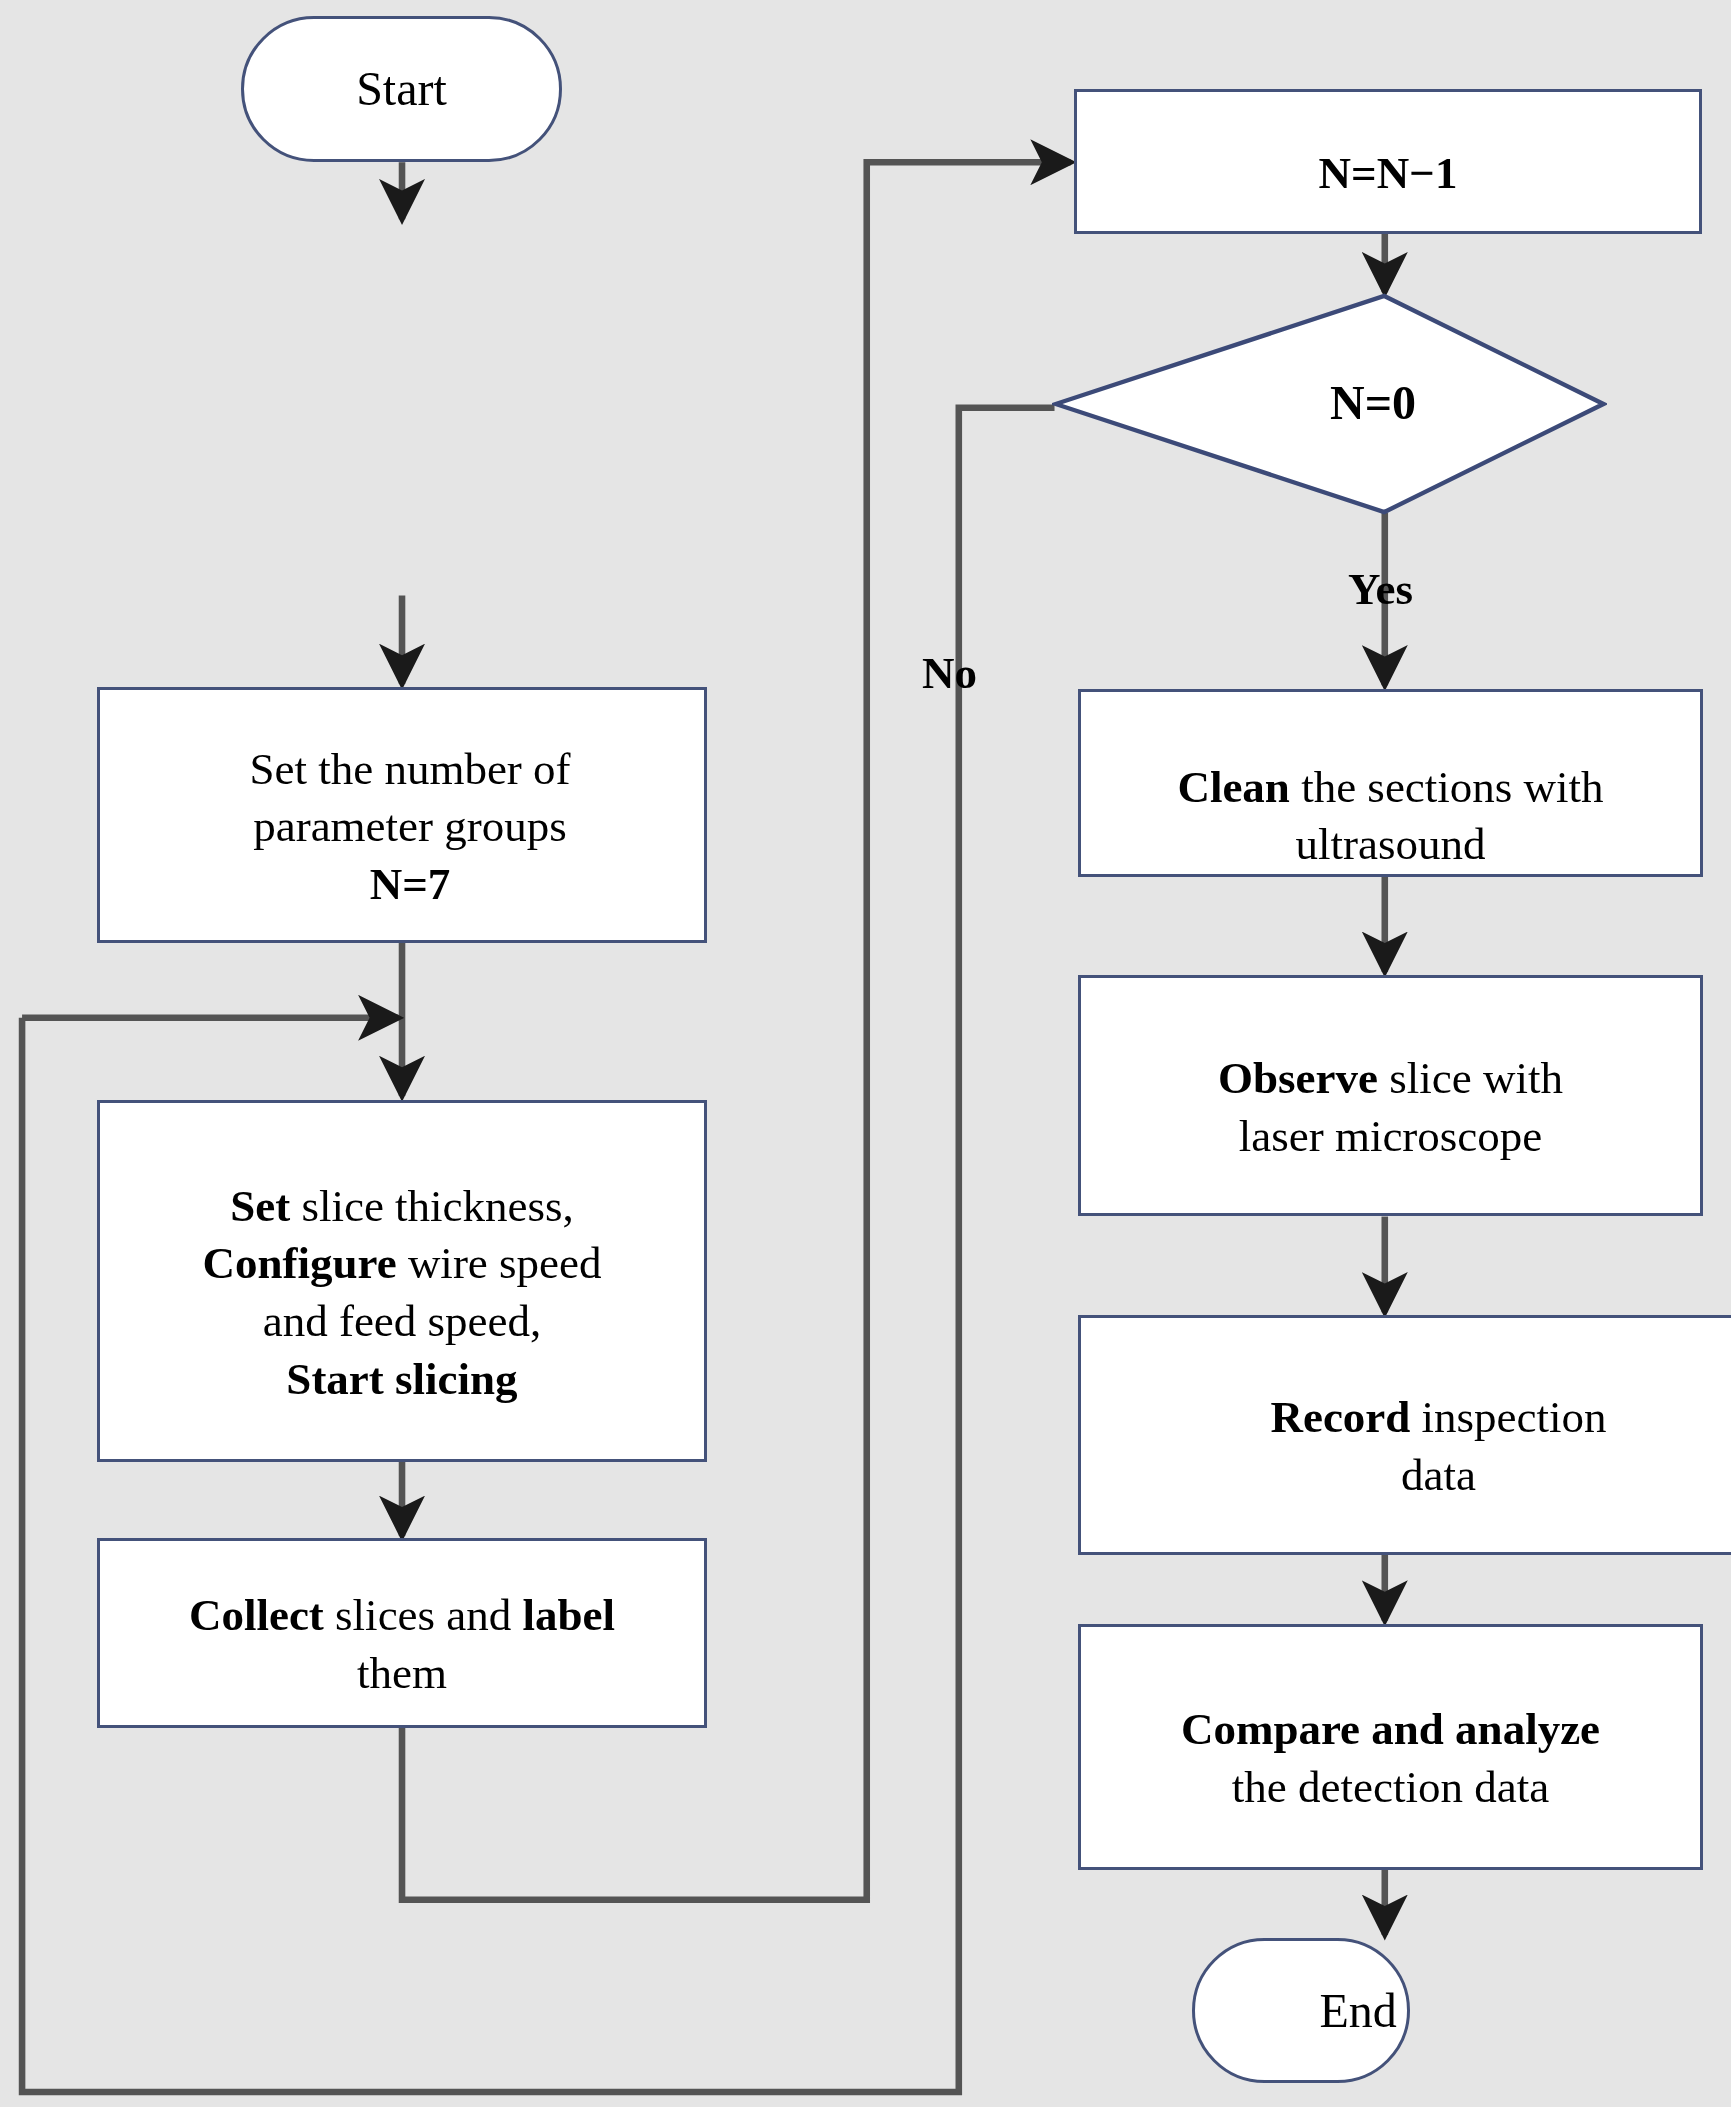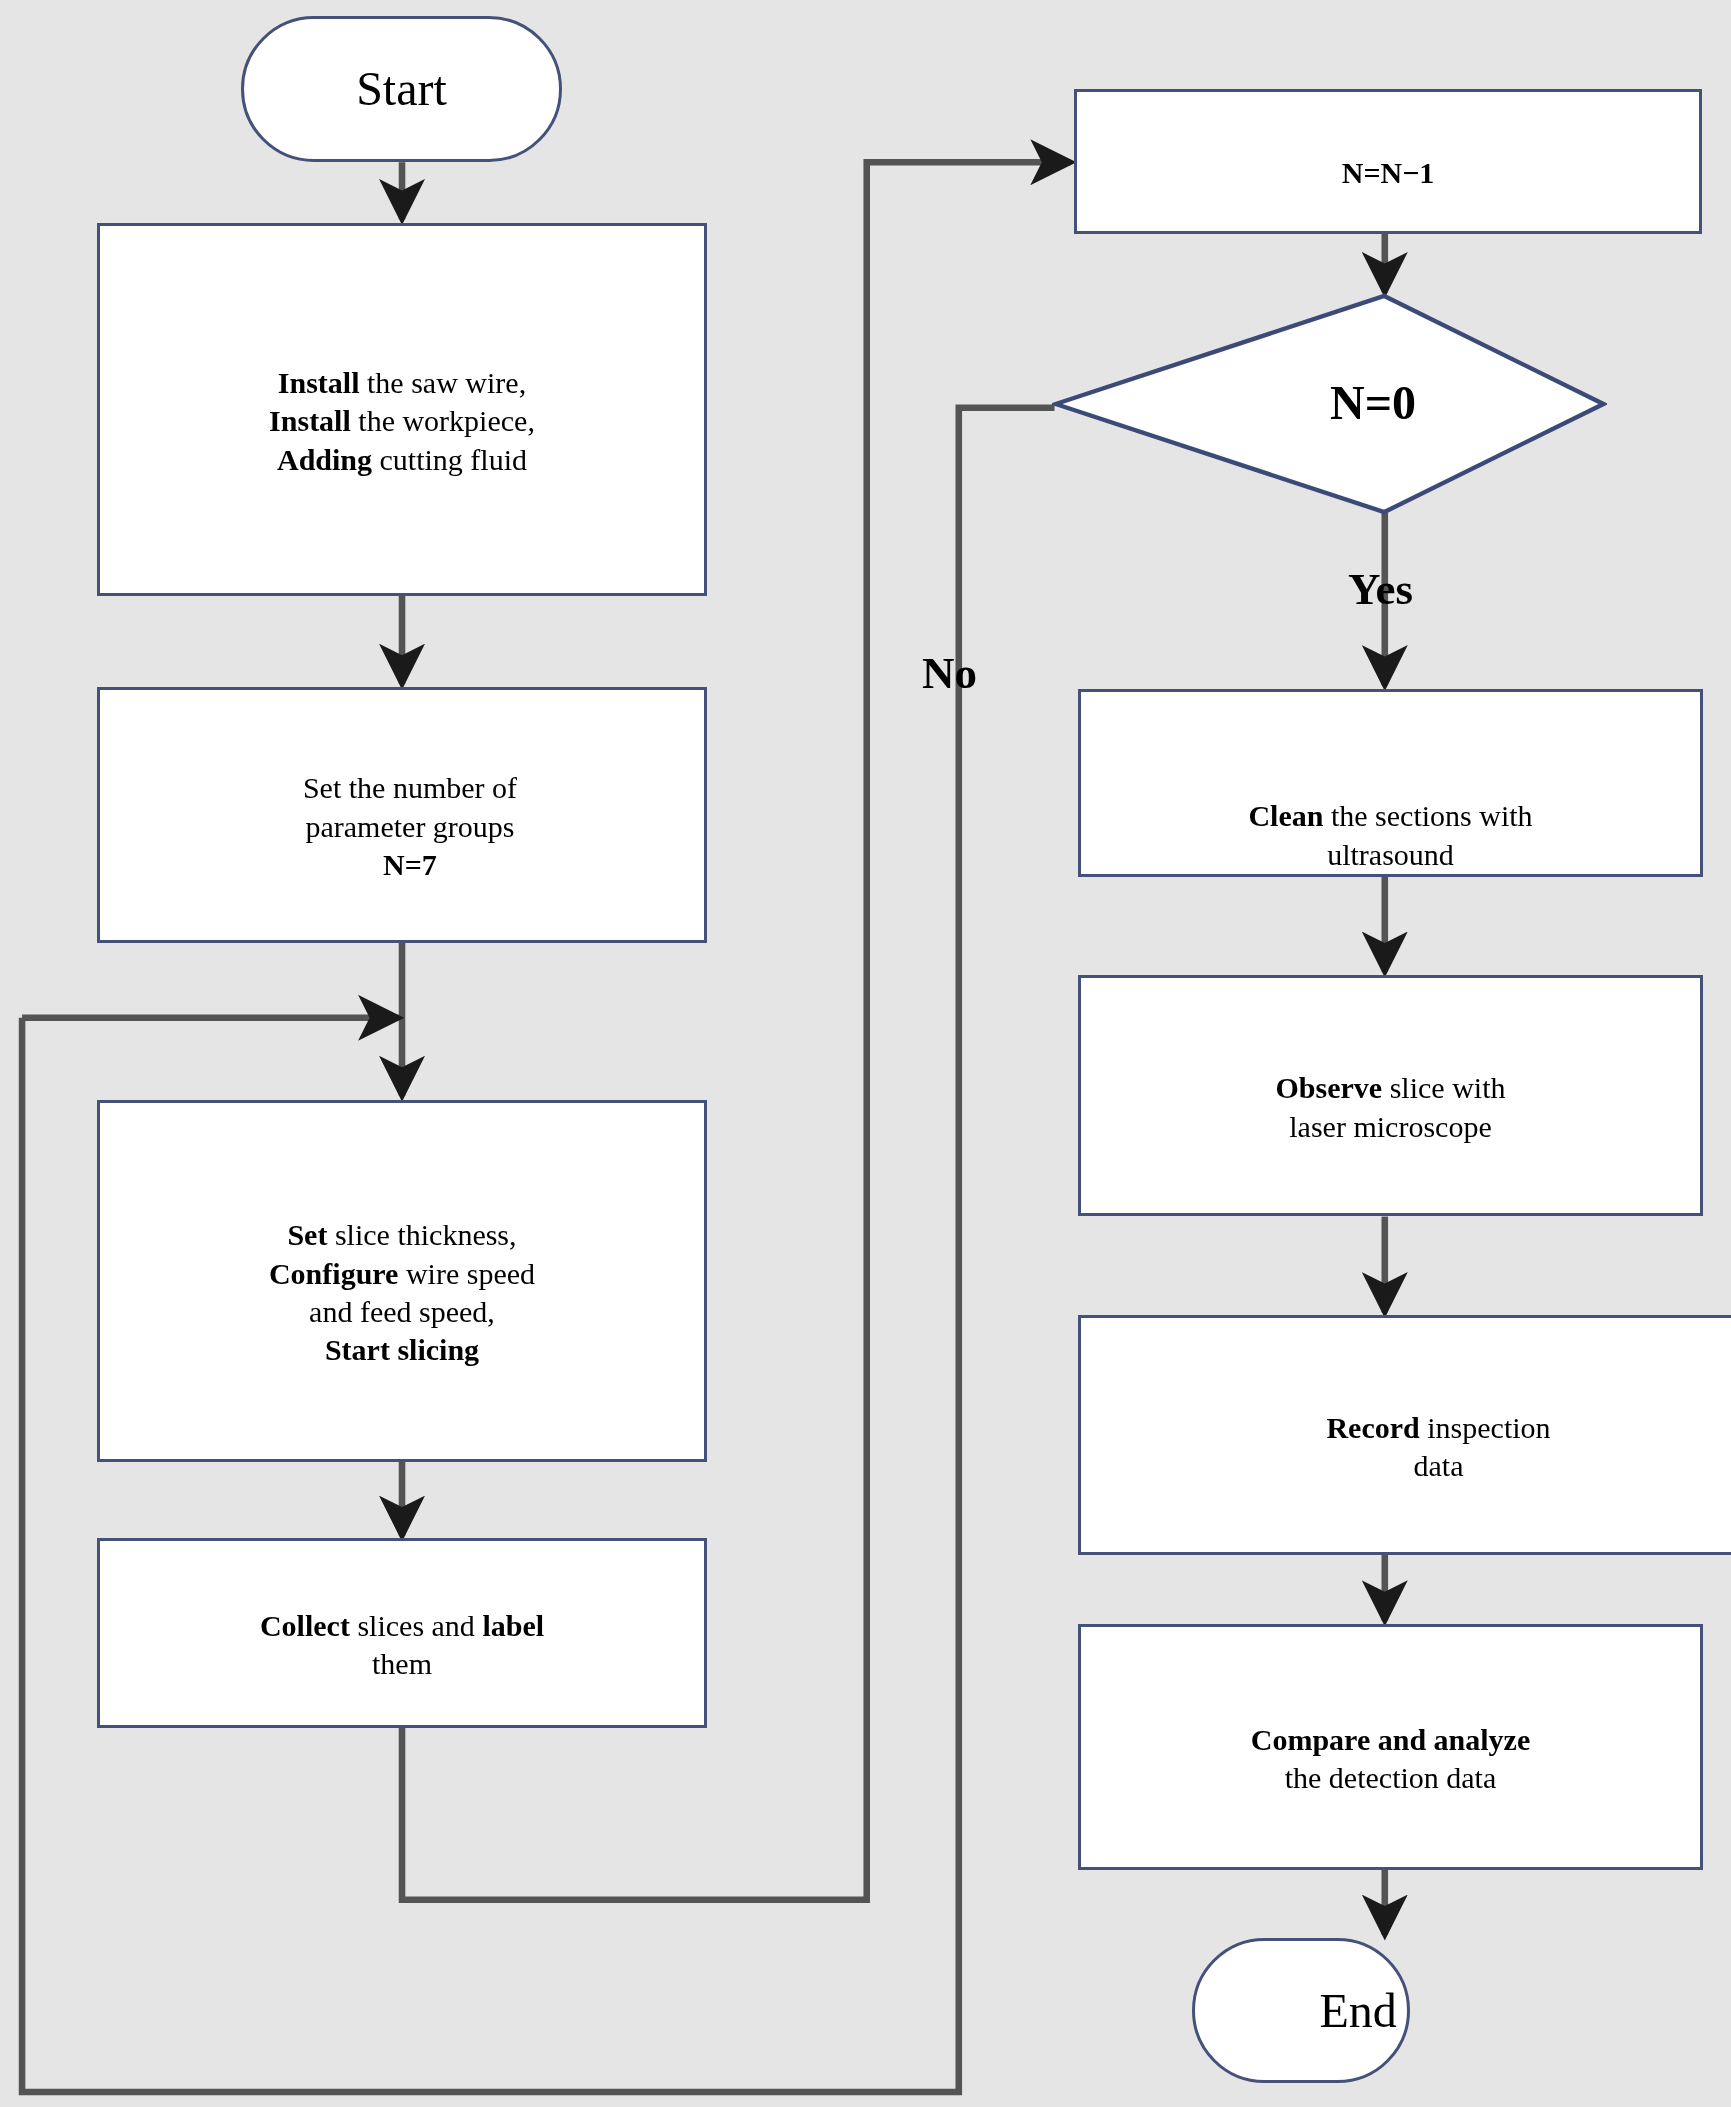--- a/index.html
+++ b/index.html
@@ -37,21 +37,21 @@
   .node.terminator {
     border-radius: 7306px;
   }
   .node .txt {
     display: block;
     line-height: 1.28;
     color: #000000;
     padding: 0 10.2px;
     white-space: pre-line;
   }
-  .proc-txt { font-size: 30px; margin-top: 24px; }
+  .proc-txt { font-size: 45px; margin-top: 24px; }
   .term-txt { font-size: 48px; }
   .b { font-weight: bold; }
   .diamond-wrap {
     position: absolute;
   }
   .diamond-wrap svg { display: block; }
   .diamond-label {
     position: absolute;
     font-size: 48px;
     font-weight: bold;
@@ -106,23 +106,20 @@
     <g stroke="#545454" stroke-width="9" fill="none">
 
       <path d="M 1443 558 L 1312 558 L 1312 2863 L 30 2863 L 30 1393"></path>
     </g>
   </svg>
 
   <div class="node terminator" style="left:241px; top:16px; width:321px; height:146px;">
     <span class="txt term-txt">Start</span>
   </div>
 
-  <div class="node" style="left:97px; top:223px; width:610px; height:373px;">
-    <span class="txt proc-txt"><span class="b">Install</span><span> the saw wire,</span><br><span class="b">Install</span><span> the workpiece,</span><br><span class="b">Adding</span><span> cutting fluid</span></span>
-  </div>
 
   <div class="node" style="left:97px; top:687px; width:610px; height:256px;padding-left:16px;">
     <span class="txt proc-txt"><span>Set the number of</span><br><span>parameter groups</span><br><span class="b">N=7</span></span>
   </div>
 
   <div class="node" style="left:97px; top:1100px; width:610px; height:362px;">
     <span class="txt proc-txt"><span class="b">Set</span><span> slice thickness,</span><br><span class="b">Configure</span><span> wire speed</span><br><span>and  feed speed,</span><br><span class="b">Start slicing</span></span>
   </div>
 
   <div class="node" style="left:97px; top:1538px; width:610px; height:190px;text-align:center;">

